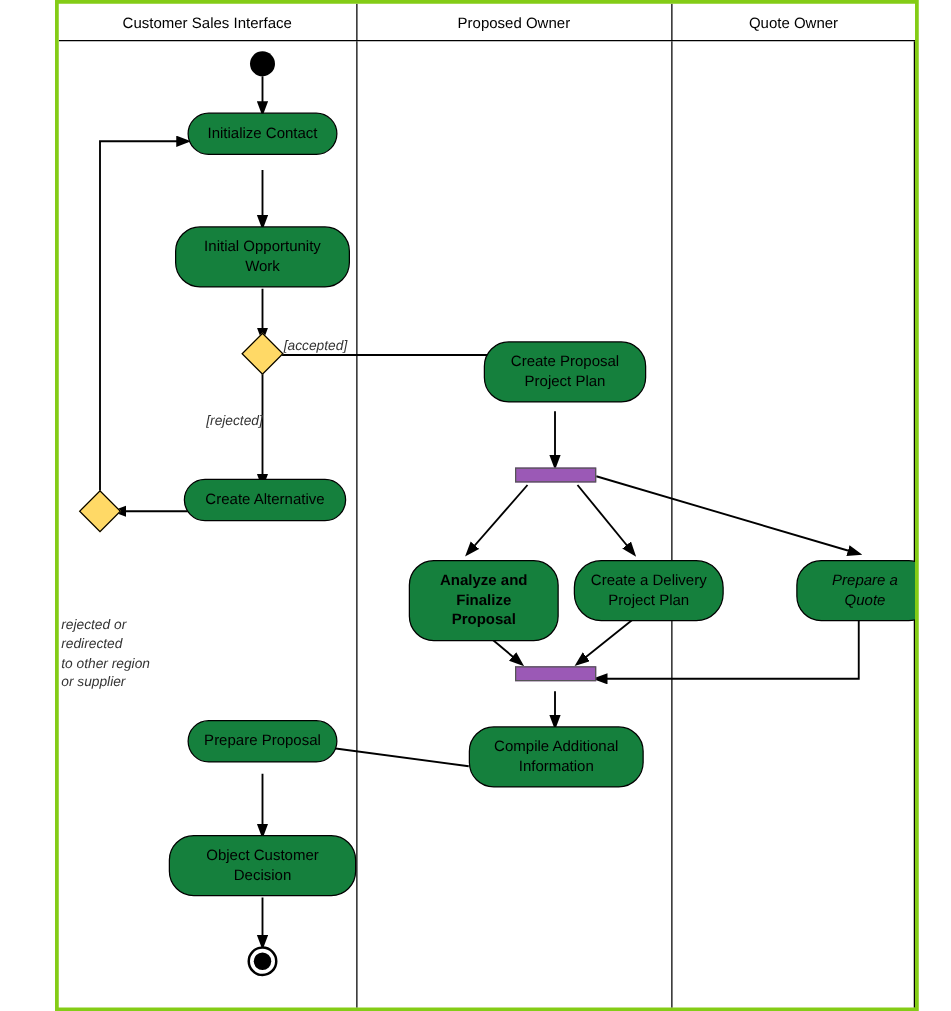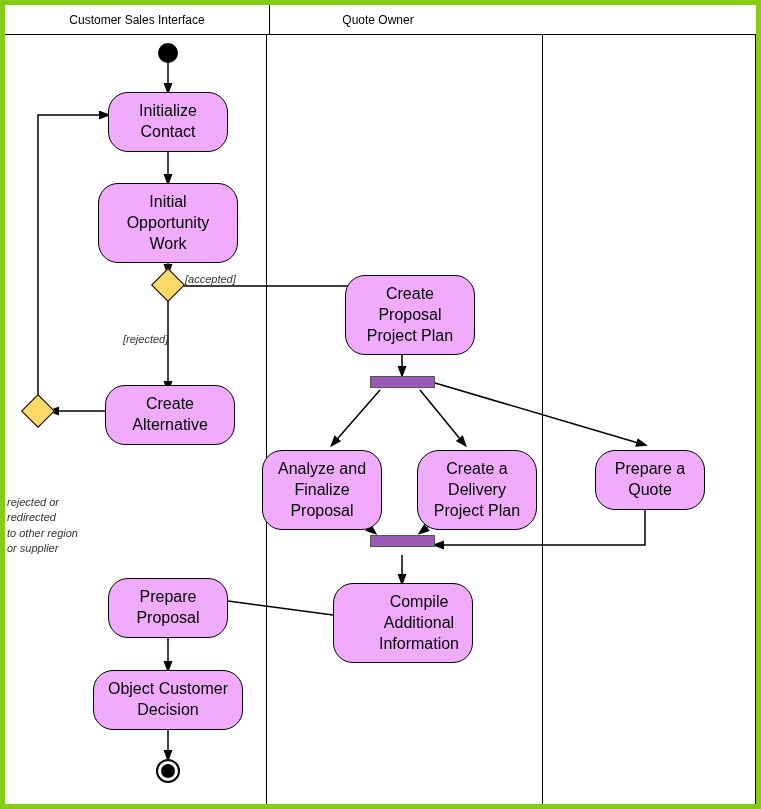--- a/index.html
+++ b/index.html
@@ -1,23 +1,24 @@
 <!DOCTYPE html>
 <html><head>
   <meta charset="utf-8">
   <style>
     * { box-sizing: border-box; margin: 0; padding: 0; }
     body { background: #fff; font-family: Arial, sans-serif; font-size: 12px; }
     
     .diagram-container {
-      width: 761px;
+      width: 691px;
       height: 809px;
-      border: 5px solid #84cc16;
+      border: 3px solid #84cc16;
       position: relative;
       overflow: hidden;
+      margin-left: 44px;
     }
     
     
     .lane-headers {
       display: flex;
       border-bottom: 1px solid #000;
       height: 30px;
     }
     
     .lane-header {
@@ -47,25 +48,25 @@
     
     .node {
       position: absolute;
       display: flex;
       align-items: center;
       justify-content: center;
       text-align: center;
     }
     
     .rounded-rect {
-      background: #f0abfc;
+      background: #15803d;
       border: 1.5px solid #000;
       border-radius: 20px;
       padding: 8px 12px;
-      font-size: 16px;
+      font-size: 12px;
       text-align: center;
       line-height: 1.3;
     }
     
     .start-node {
       width: 20px;
       height: 20px;
       background: #000;
       border-radius: 50%;
     }
@@ -115,20 +116,23 @@
   </style>
 </head>
 <body>
 
 <div class="diagram-container">
 
   <div class="lane-headers">
     <div class="lane-header" style="width:265px;">
       <span>Customer Sales Interface</span>
     </div>
+    <div class="lane-header" style="width:280px;">
+      <span>Proposed Owner</span>
+    </div>
     <div class="lane-header" style="width:216px;">
       <span>Quote Owner</span>
     </div>
   </div>
 
   <div class="lanes-content">
 
     <div class="lane" style="width:265px;"></div>
 
     <div class="lane" style="width:280px;"></div>
@@ -226,32 +230,32 @@
         <div class="end-node-inner"></div>
       </div>
     </div>
 
     <div class="node" style="position:absolute; left:340px; top:240px; width:130px;align-items:center;">
       <div class="rounded-rect" style="width:130px;">Create Proposal Project Plan</div>
     </div>
 
     <div style="position:absolute; left:365px; top:341px; width:65px; height:12px; background:#9B59B6; border:1px solid #555;"></div>
 
-    <div class="node" style="position:absolute; left:257px; top:415px; width:120px;">
+    <div class="node" style="position:absolute; left:280px; top:415px; width:120px;font-weight:bold;">
       <div class="rounded-rect" style="width:120px;">Analyze and Finalize Proposal</div>
     </div>
 
     <div class="node" style="position:absolute; left:412px; top:415px; width:120px;">
       <div class="rounded-rect" style="width:120px;border-radius:22px;">Create a Delivery Project Plan</div>
     </div>
 
     <div style="position:absolute; left:365px; top:500px; width:65px; height:12px; background:#9B59B6; border:1px solid #555;"></div>
 
     <div class="node" style="position:absolute; left:328px; top:548px; width:140px;">
-      <div class="rounded-rect" style="width:140px;padding-left:44px;">Compile Additional Information</div>
+      <div class="rounded-rect" style="width:140px;">Compile Additional Information</div>
     </div>
 
     <div class="node" style="position:absolute; left:590px; top:415px; width:110px;">
-      <div class="rounded-rect" style="width:110px;">Prepare a Quote</div>
+      <div class="rounded-rect" style="width:110px;font-style:italic;">Prepare a Quote</div>
     </div>
 
   </div>
 </div>
 
 </body></html>

